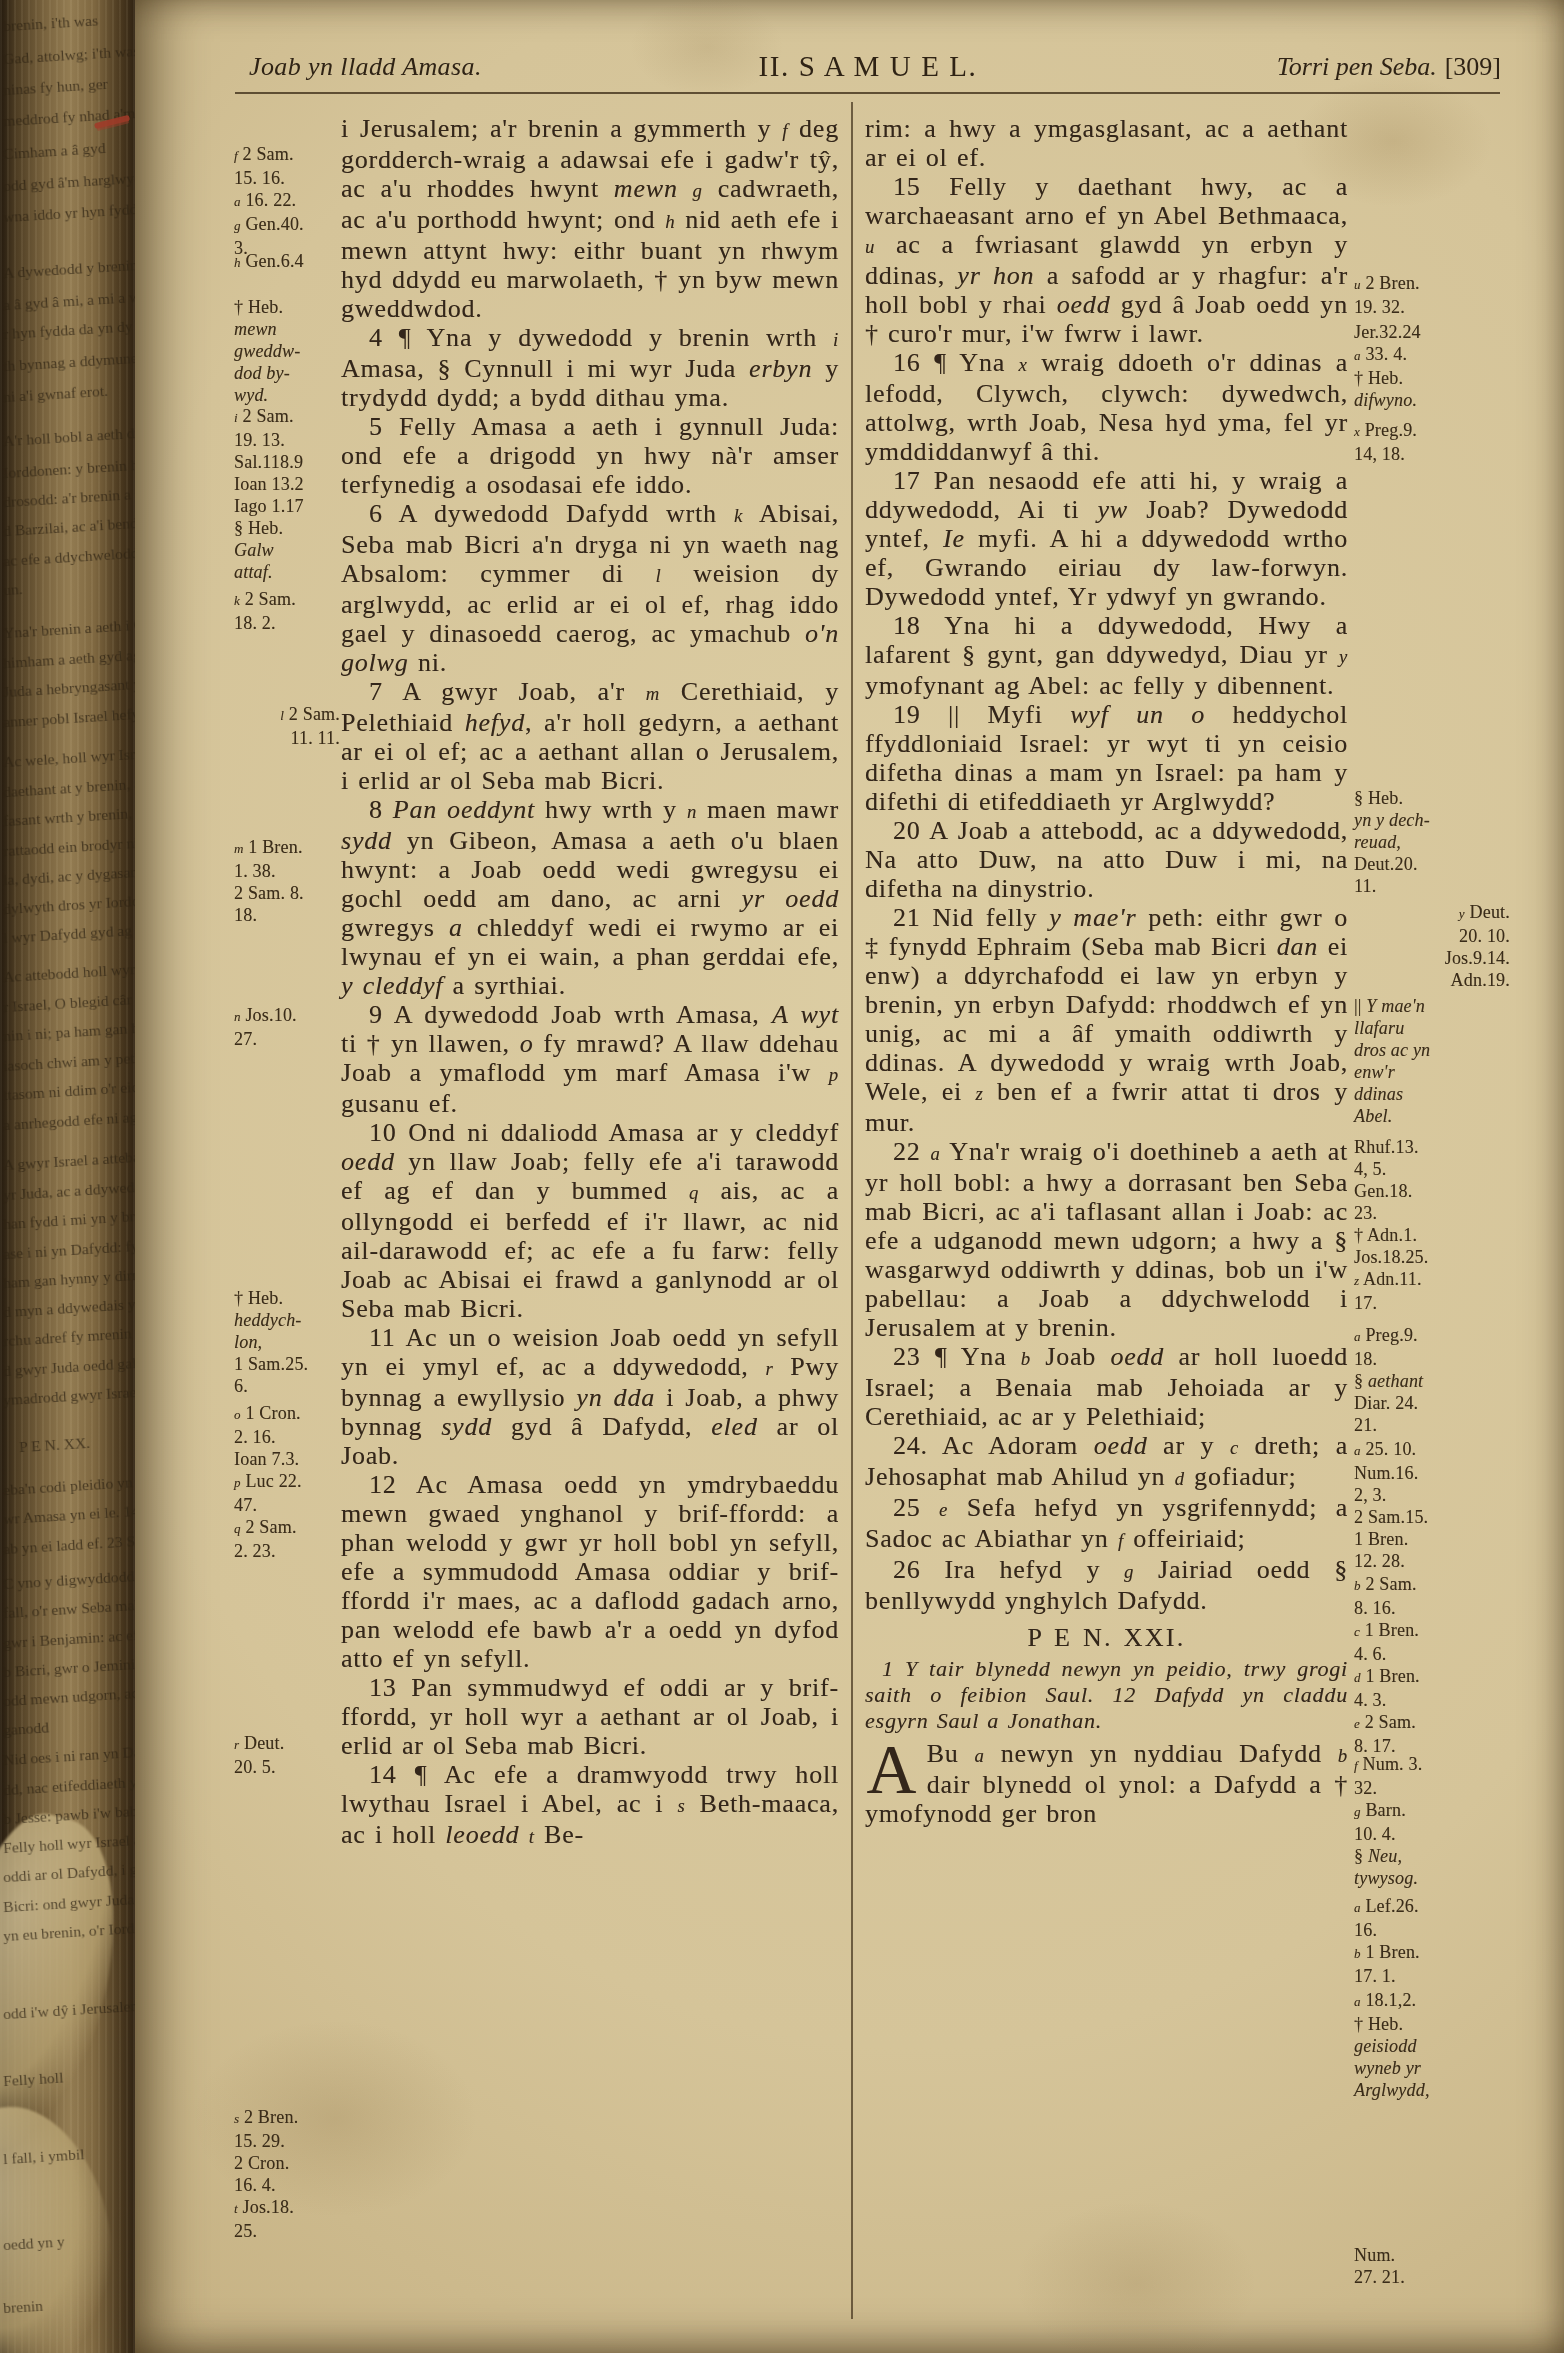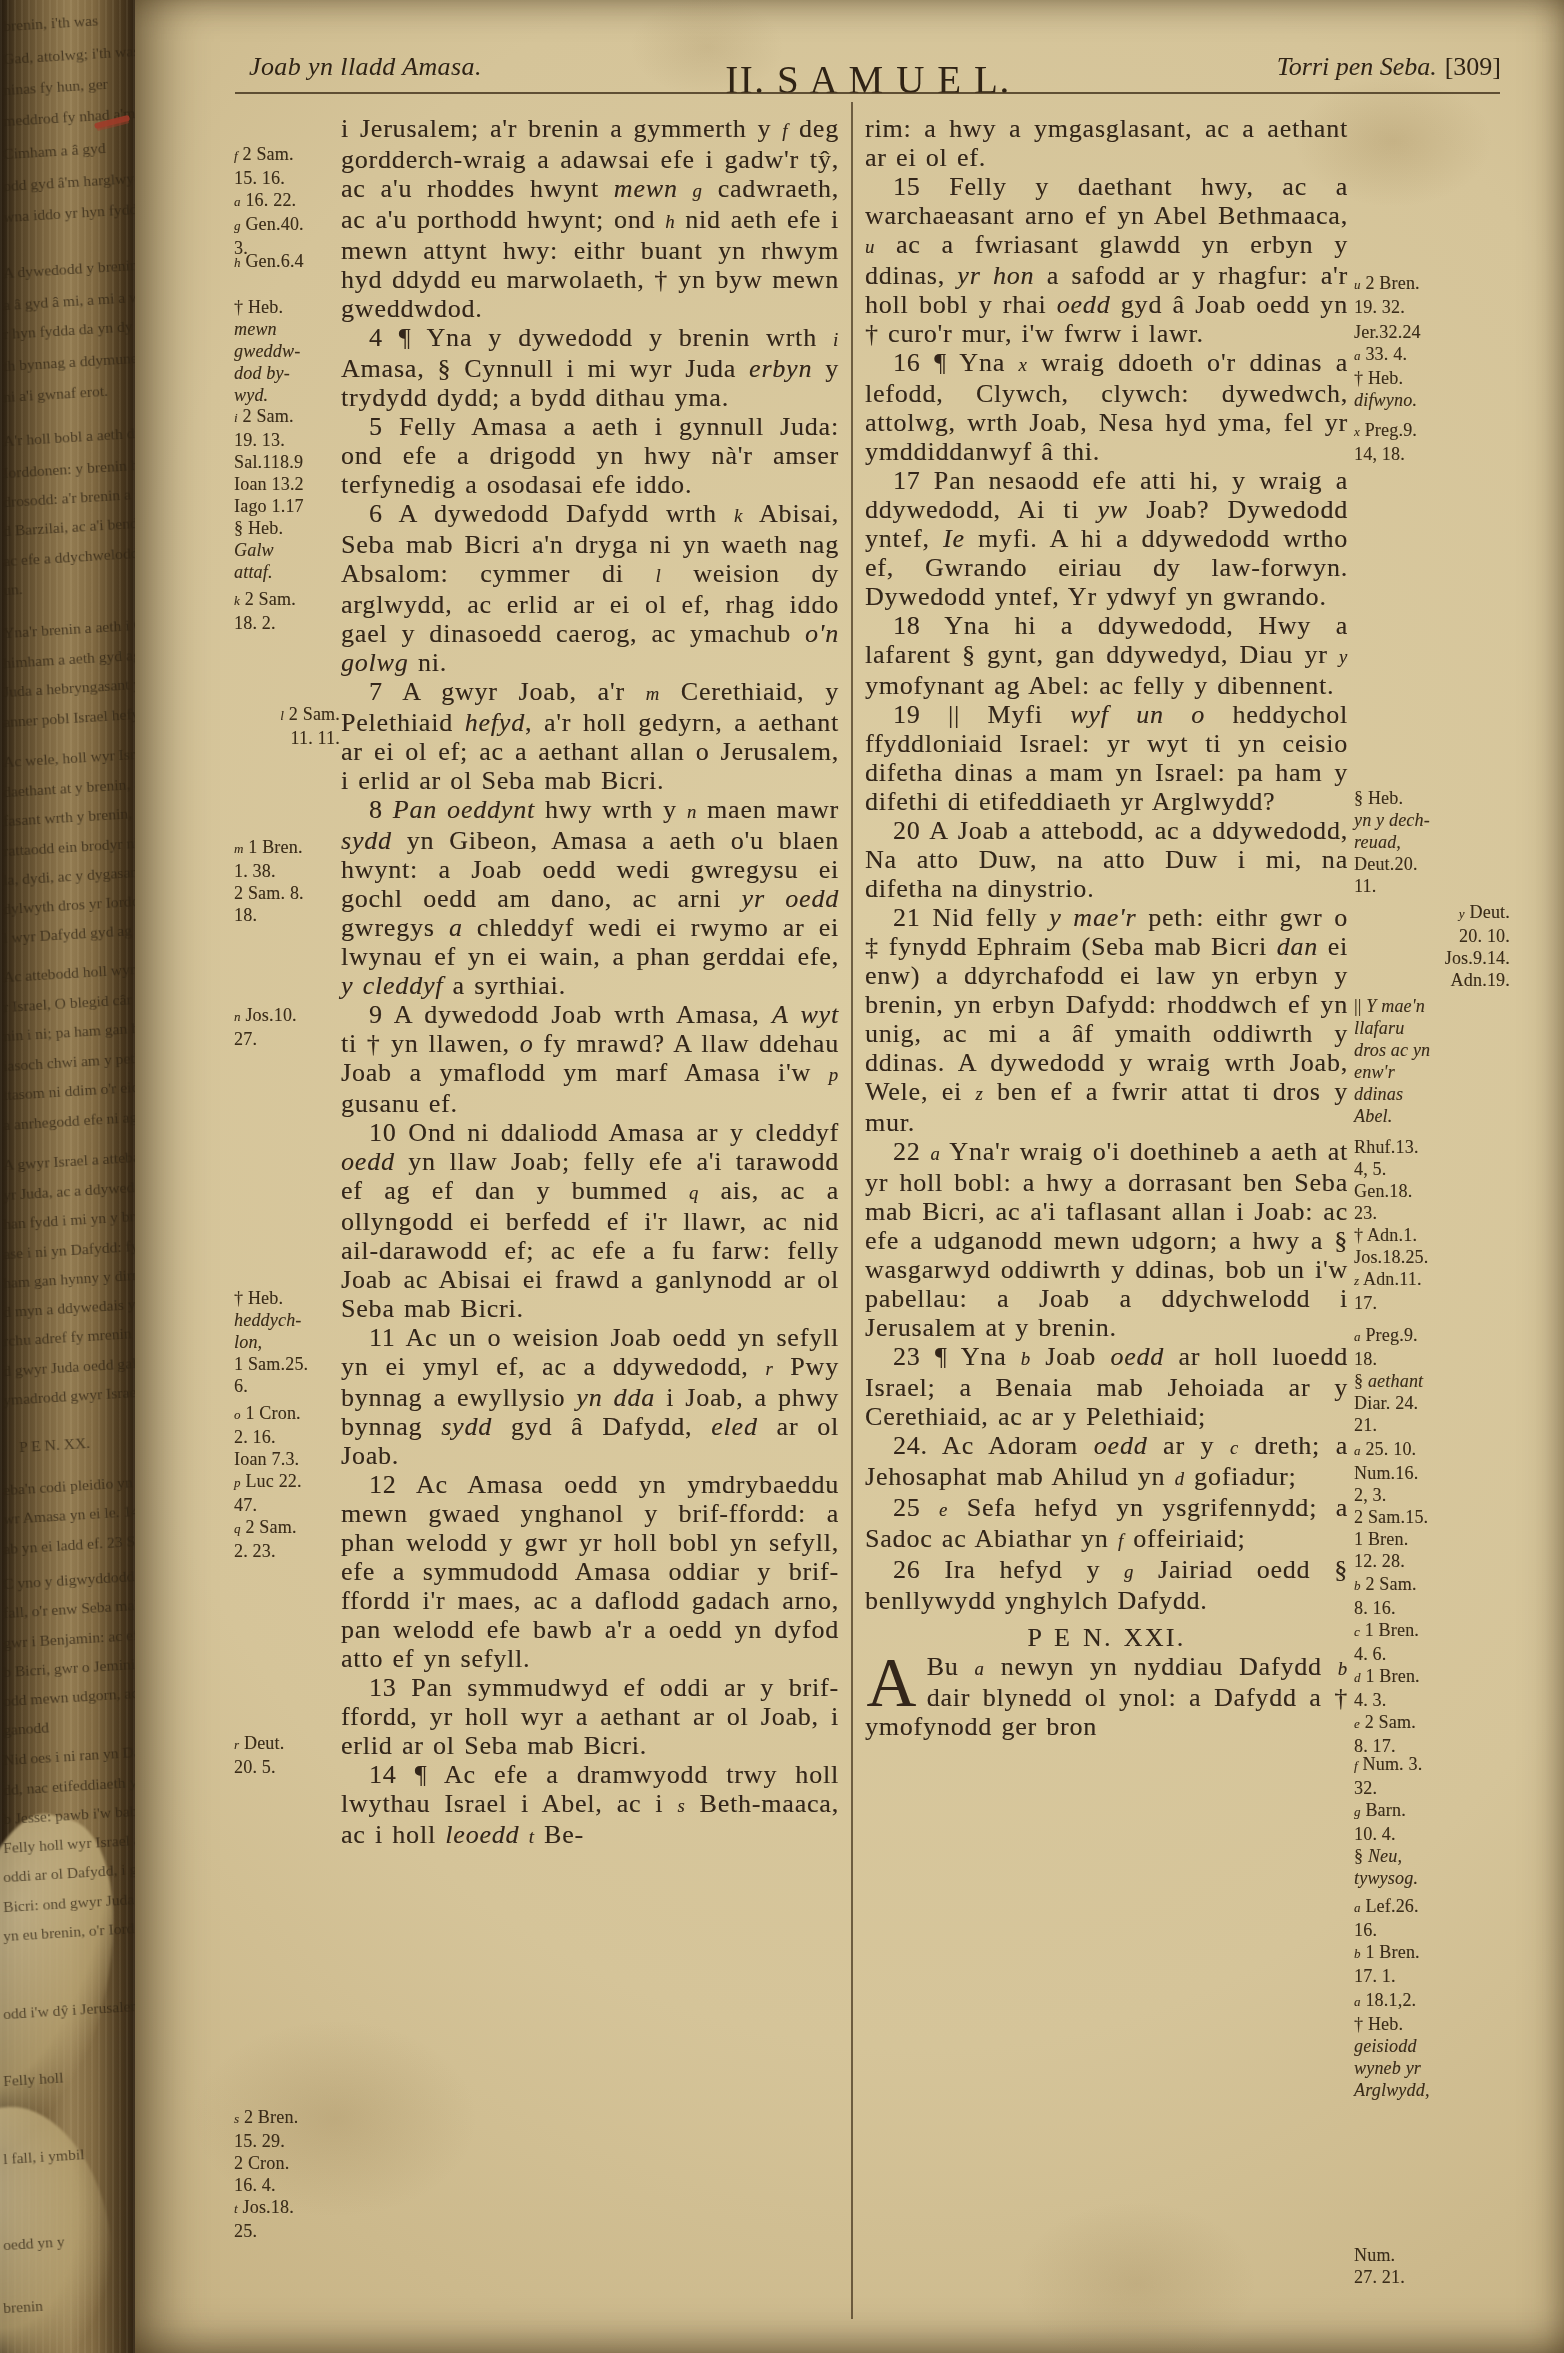--- a/index.html
+++ b/index.html
@@ -45,21 +45,21 @@
   .page::before { 
     content:""; position:absolute; inset:0; pointer-events:none;
     background:
       radial-gradient(141px 94px at 88% 6%, rgba(125,95,45,.18), rgba(0,0,0,0) 70%),
       radial-gradient(203px 141px at 14% 90%, rgba(110,82,38,.16), rgba(0,0,0,0) 70%),
       radial-gradient(172px 117px at 70% 97%, rgba(110,82,38,.14), rgba(0,0,0,0) 70%),
       radial-gradient(110px 70px at 40% 2%, rgba(110,82,38,.12), rgba(0,0,0,0) 70%);
   }
   .header { position:absolute; top:49px; left:100px; right:64px; height:39px; color:#2f2315; }
   .run-left  { position:absolute; left:14px; top:3.1px; font-style:italic; font-size:26px; letter-spacing:0.4px; }
-  .book-title{ position:absolute; left:50%; transform:translateX(-50%); top:8px; font-size:39px; letter-spacing:1.6px; }
+  .book-title{ position:absolute; left:50%; transform:translateX(-50%); top:1px; font-size:29px; letter-spacing:1.6px; }
   .run-right { position:absolute; right:0; top:3.1px; font-size:26px; }
   .run-right i { font-style:italic; }
   .page-num { font-style:normal; margin-left:7.8px; }
   .hrule { position:absolute; top:92px; left:100px; right:65px; height:1.6px; background:var(--rule,#4a3a22); opacity:.85; }
   .vrule { position:absolute; top:102px; bottom:35px; left:716px; width:1.6px; background:var(--rule,#4a3a22); opacity:.75; }
   
   .col {
     position:absolute; top:114px; color:var(--ink,#33261a);
     font-size:26px; line-height:29px; letter-spacing:0.8px; word-spacing:2px;
     text-align:justify; text-shadow:0.2px 0.2px 0 rgba(45,30,12,.35);
@@ -251,20 +251,21 @@
         <p class="para">19 || Myfi <i>wyf un o</i> heddychol ffyddloniaid Israel: yr wyt ti yn ceisio difetha dinas a mam yn Israel: pa ham y difethi di etifeddiaeth yr Arglwydd?</p>
         <p class="para">20 A Joab a attebodd, ac a ddywedodd, Na atto Duw, na atto Duw i mi, na difetha na dinystrio.</p>
         <p class="para">21 Nid felly <i>y mae'r</i> peth: eithr gwr o ‡ fynydd Ephraim (Seba mab Bicri <i>dan</i> ei enw) a ddyrchafodd ei law yn erbyn y brenin, yn erbyn Dafydd: rhoddwch ef yn unig, ac mi a âf ymaith oddiwrth y ddinas. A dywedodd y wraig wrth Joab, Wele, ei <span class="rf">z</span> ben ef a fwrir attat ti dros y mur.</p>
         <p class="para">22 <span class="rf">a</span> Yna'r wraig o'i doethineb a aeth at yr holl bobl: a hwy a dorrasant ben Seba mab Bicri, ac a'i taflasant allan i Joab: ac efe a udganodd mewn udgorn; a hwy a § wasgarwyd oddiwrth y ddinas, bob un i'w pabellau: a Joab a ddychwelodd i Jerusalem at y brenin.</p>
         <p class="para">23 ¶ Yna <span class="rf">b</span> Joab <i>oedd</i> ar holl luoedd Israel; a Benaia mab Jehoiada ar y Cerethiaid, ac ar y Pelethiaid;</p>
         <p class="para">24. Ac Adoram <i>oedd</i> ar y <span class="rf">c</span> dreth; a Jehosaphat mab Ahilud yn <span class="rf">d</span> gofiadur;</p>
         <p class="para">25 <span class="rf">e</span> Sefa hefyd yn ysgrifennydd; a Sadoc ac Abiathar yn <span class="rf">f</span> offeiriaid;</p>
         <p class="para">26 Ira hefyd y <span class="rf">g</span> Jairiad oedd § benllywydd ynghylch Dafydd.</p>
       </div>
     <div class="chap-head">P E N.  XXI.</div>
+    <p class="summary">1 Y tair blynedd newyn yn peidio, trwy grogi saith o feibion Saul. 12 Dafydd yn claddu esgyrn Saul a Jonathan.</p>
     <p class="para dropcap-para"><span class="dropcap">A</span><span>Bu <span class="rf">a</span> newyn yn nyddiau Dafydd <span class="rf">b</span> dair blynedd ol ynol: a Dafydd a † ymofynodd ger bron</span></p>
   </div>
 
   <div class="notes notes-right">
 
   <div class="note" style="top: 272px;"><span class="rf">u</span> 2 Bren.
 19. 32.</div>
       <div class="note" style="top: 321px;">Jer.32.24
 <span class="rf">a</span> 33. 4.
 † Heb.

